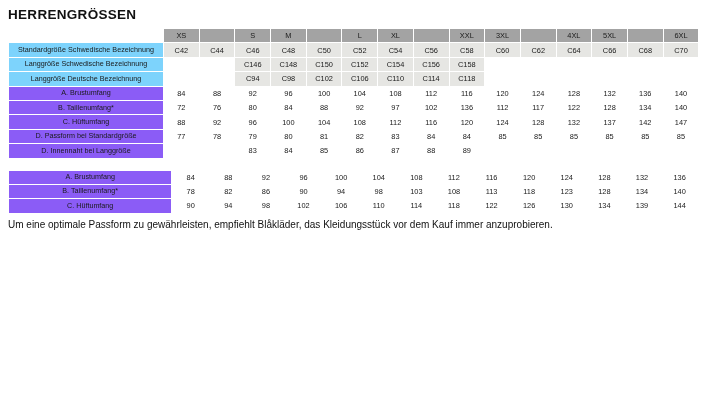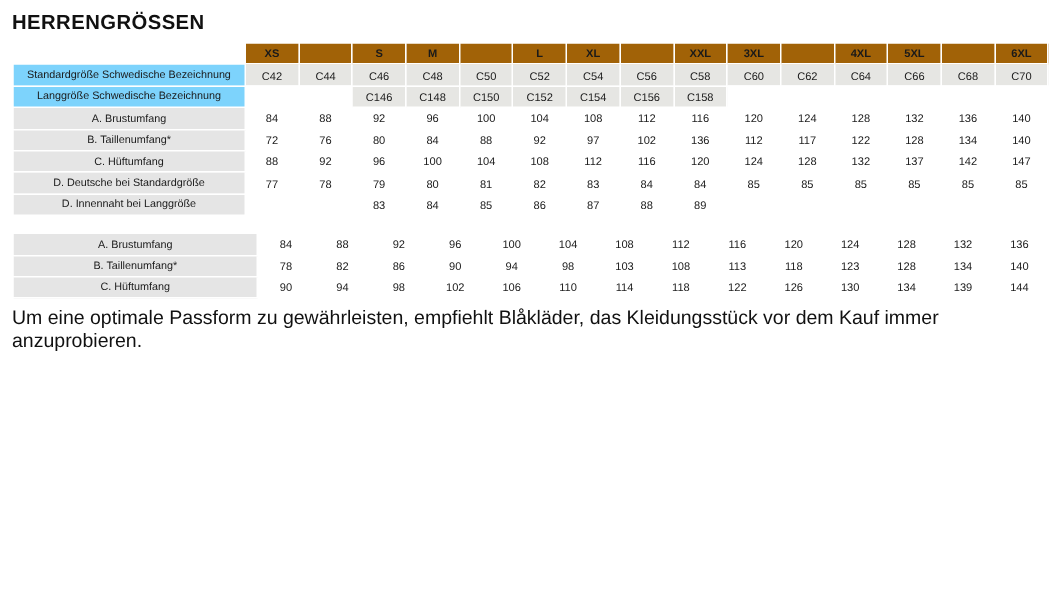--- a/index.html
+++ b/index.html
@@ -45,37 +45,37 @@
     white-space: nowrap;
   }
   td.label {
     text-align: left;
     padding-left: 4px;
     font-size: 7.2px;
     line-height: 1.15;
   }
   
   .sh-dark   { background: #7dd3fc; }
-  .sh-mid    { background: #e5e5e5; margin-top: 13px; }
+  .sh-mid    { background: #8b5cf6; margin-top: 13px; }
   .sh-light  { background: #e6e6e3; }
   .sh-white  { background: #ffffff; }
-  .sh-head   { background: #a16207; font-weight: bold; }
+  .sh-head   { background: #a3a3a3; font-weight: normal; }
   .row-tall td { height: 16px; }
   .gap { height: 11px; }
   .footnote {
     margin-left: 8px;
     margin-top: 9px;
     font-size: 7.6px;
     font-weight: bold;
     color: #111;
   }
   .footnote2 {
     margin-left: 8px;
     margin-top: 5px;
-    font-size: 13px;
+    font-size: 10px;
     color: #111;
   }
 </style>
 </head>
 <body>
 
 <div class="page">
 
   <div class="title">HERRENGRÖSSEN</div>
 
@@ -137,20 +137,38 @@
         <td class="sh-light">C156</td>
         <td class="sh-light">C158</td>
         <td class="sh-white"></td>
         <td class="sh-white"></td>
         <td class="sh-white"></td>
         <td class="sh-white"></td>
         <td class="sh-white"></td>
         <td class="sh-white"></td>
       </tr>
 
+      <tr class="row-tall">
+        <td class="label sh-dark">Langgröße Deutsche Bezeichnung</td>
+        <td class="sh-white"></td>
+        <td class="sh-white"></td>
+        <td class="sh-light">C94</td>
+        <td class="sh-light">C98</td>
+        <td class="sh-light">C102</td>
+        <td class="sh-light">C106</td>
+        <td class="sh-light">C110</td>
+        <td class="sh-light">C114</td>
+        <td class="sh-light">C118</td>
+        <td class="sh-white"></td>
+        <td class="sh-white"></td>
+        <td class="sh-white"></td>
+        <td class="sh-white"></td>
+        <td class="sh-white"></td>
+        <td class="sh-white"></td>
+      </tr>
 
       <tr>
         <td class="label sh-mid">A. Brustumfang</td>
         <td class="sh-white">84</td>
         <td class="sh-white">88</td>
         <td class="sh-white">92</td>
         <td class="sh-white">96</td>
         <td class="sh-white">100</td>
         <td class="sh-white">104</td>
         <td class="sh-white">108</td>
@@ -196,21 +214,21 @@
         <td class="sh-white">120</td>
         <td class="sh-white">124</td>
         <td class="sh-white">128</td>
         <td class="sh-white">132</td>
         <td class="sh-white">137</td>
         <td class="sh-white">142</td>
         <td class="sh-white">147</td>
       </tr>
 
       <tr>
-        <td class="label sh-mid">D. Deutsche bei Standardgröße</td>
+        <td class="label sh-mid">D. Passform bei Standardgröße</td>
         <td class="sh-white">77</td>
         <td class="sh-white">78</td>
         <td class="sh-white">79</td>
         <td class="sh-white">80</td>
         <td class="sh-white">81</td>
         <td class="sh-white">82</td>
         <td class="sh-white">83</td>
         <td class="sh-white">84</td>
         <td class="sh-white">84</td>
         <td class="sh-white">85</td>

